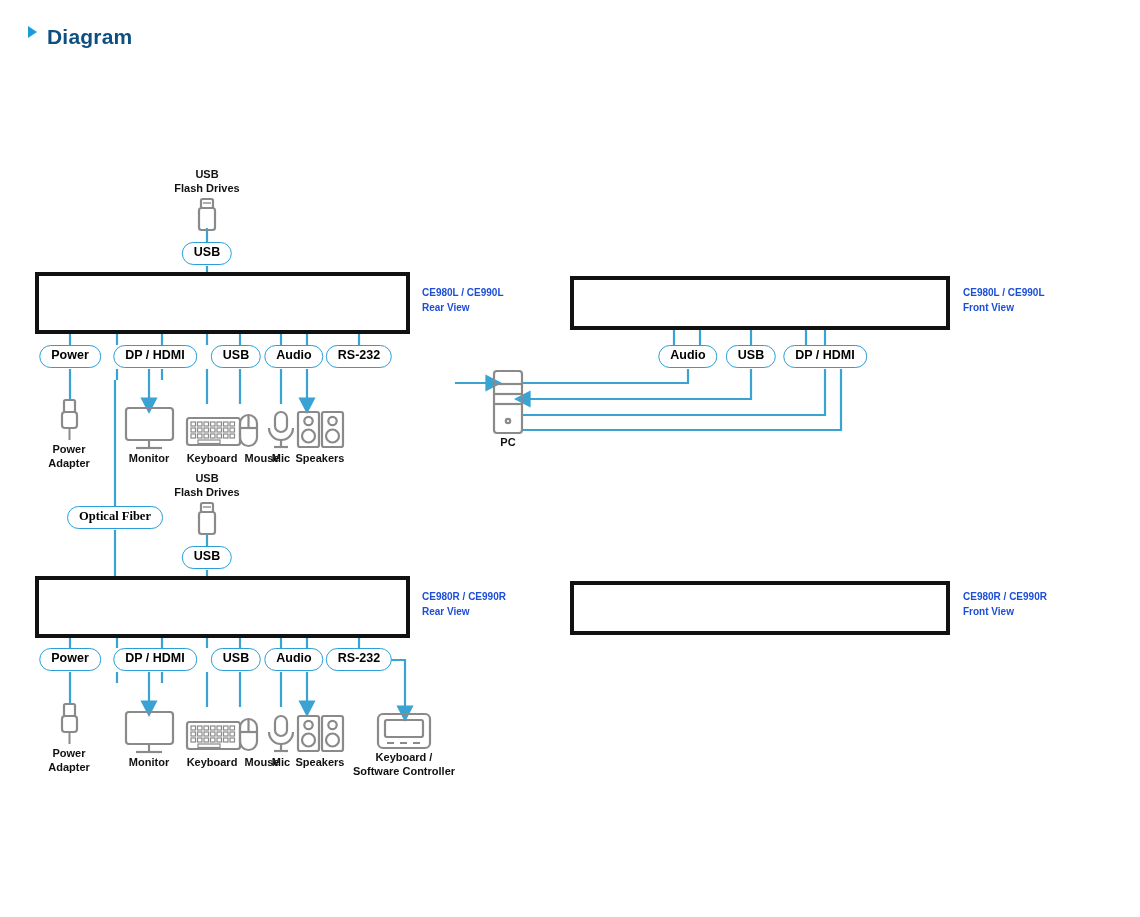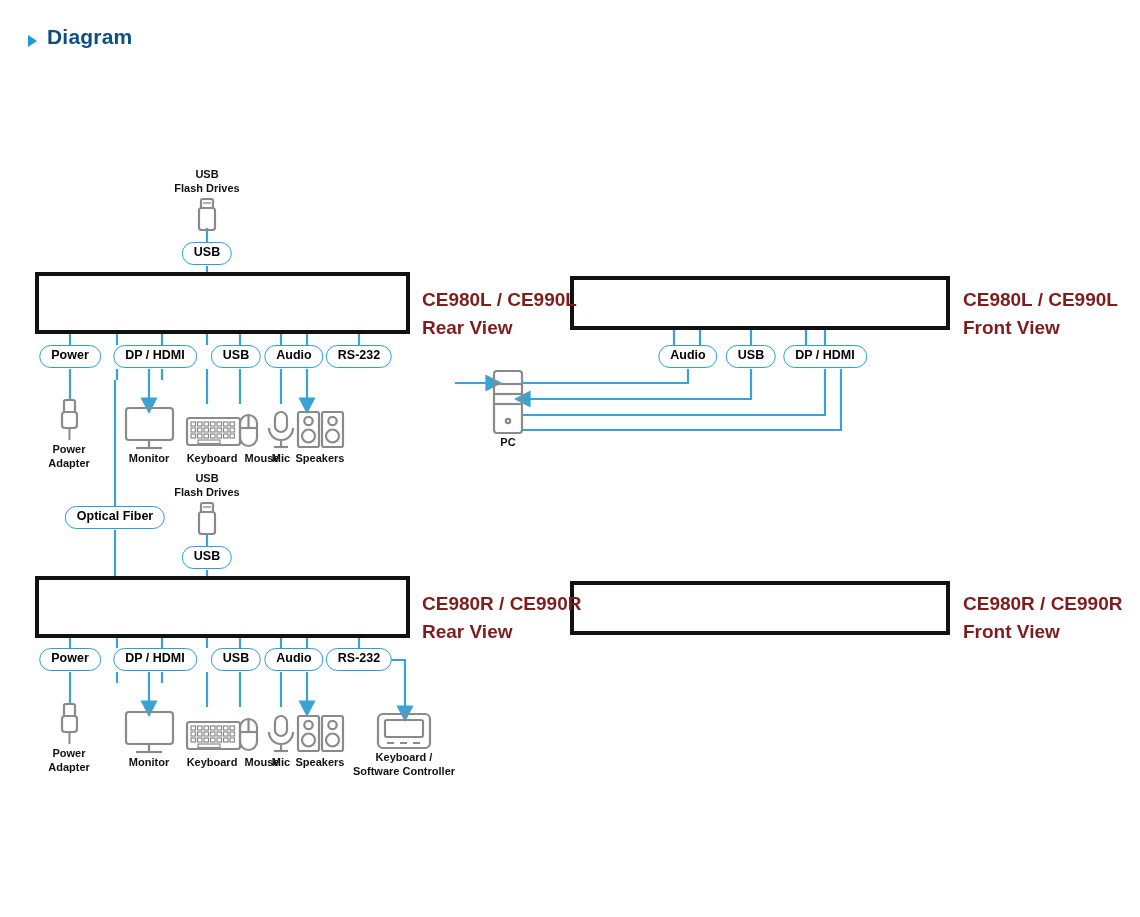--- a/index.html
+++ b/index.html
@@ -6,29 +6,29 @@
   html,body{margin:0;padding:0;background:#ffffff;}
   body{
     width:1140px;height:917px;position:relative;overflow:hidden;
     font-family:"Liberation Sans","DejaVu Sans",sans-serif;
     -webkit-font-smoothing:antialiased;
   }
   .canvas{position:absolute;inset:0;}
   svg.layer{position:absolute;left:0;top:0;width:1140px;height:917px;overflow:visible;}
 
   
-  .page-head{position:absolute;left:28px;top:26px;display:flex;align-items:flex-end;gap:10px;}
+  .page-head{position:absolute;left:28px;top:26px;display:flex;align-items:flex-start;gap:10px;}
   .tri{width:0;height:0;border-left:9px solid #1b9bd8;border-top:6px solid transparent;border-bottom:6px solid transparent;display:block;}
   .page-title{font-size:21px;font-weight:bold;color:#0d4f80;letter-spacing:.2px;line-height:1;}
 
   
   .device{position:absolute;border:4px solid #111;background:#fff;box-sizing:border-box;}
 
   
-  .model-cap{position:absolute;font-size:19px;font-weight:bold;color:#7f1d1d;line-height:1.45;white-space:nowrap;}
+  .model-cap{position:absolute;font-size:10px;font-weight:bold;color:#1d4ed8;line-height:1.45;white-space:nowrap;}
 
   
   .pill{position:absolute;transform:translateX(-50%);
         border:1.6px solid #2a9ed6;border-radius:20px;background:#fff;
         color:#000;font-size:12.5px;font-weight:bold;
         padding:3px 11px 4px;white-space:nowrap;line-height:1.1;text-align:center;}
 
   
   .cap{position:absolute;transform:translateX(-50%);text-align:center;
        font-size:11px;font-weight:bold;color:#111;line-height:1.25;white-space:nowrap;}
@@ -477,21 +477,21 @@
   <div class="pill" style="left:236px;top:345px;">USB</div>
   <div class="pill" style="left:294px;top:345px;">Audio</div>
   <div class="pill" style="left:359px;top:345px;">RS-232</div>
 
   <div class="pill" style="left:207px;top:242px;">USB</div>
 
   <div class="pill" style="left:688px;top:345px;">Audio</div>
   <div class="pill" style="left:751px;top:345px;">USB</div>
   <div class="pill" style="left:825px;top:345px;">DP / HDMI</div>
 
-  <div class="pill" style="left:115px;top:506px;">Optical Fiber</div>
+  <div class="pill" style="left:115px;top:506px;font-family:Liberation Serif, serif;">Optical Fiber</div>
 
   <div class="pill" style="left:70px;top:648px;">Power</div>
   <div class="pill" style="left:155px;top:648px;">DP / HDMI</div>
   <div class="pill" style="left:236px;top:648px;">USB</div>
   <div class="pill" style="left:294px;top:648px;">Audio</div>
   <div class="pill" style="left:359px;top:648px;">RS-232</div>
 
   <div class="pill" style="left:207px;top:546px;">USB</div>
 
   <div class="cap" style="left:207px;top:168px;">

